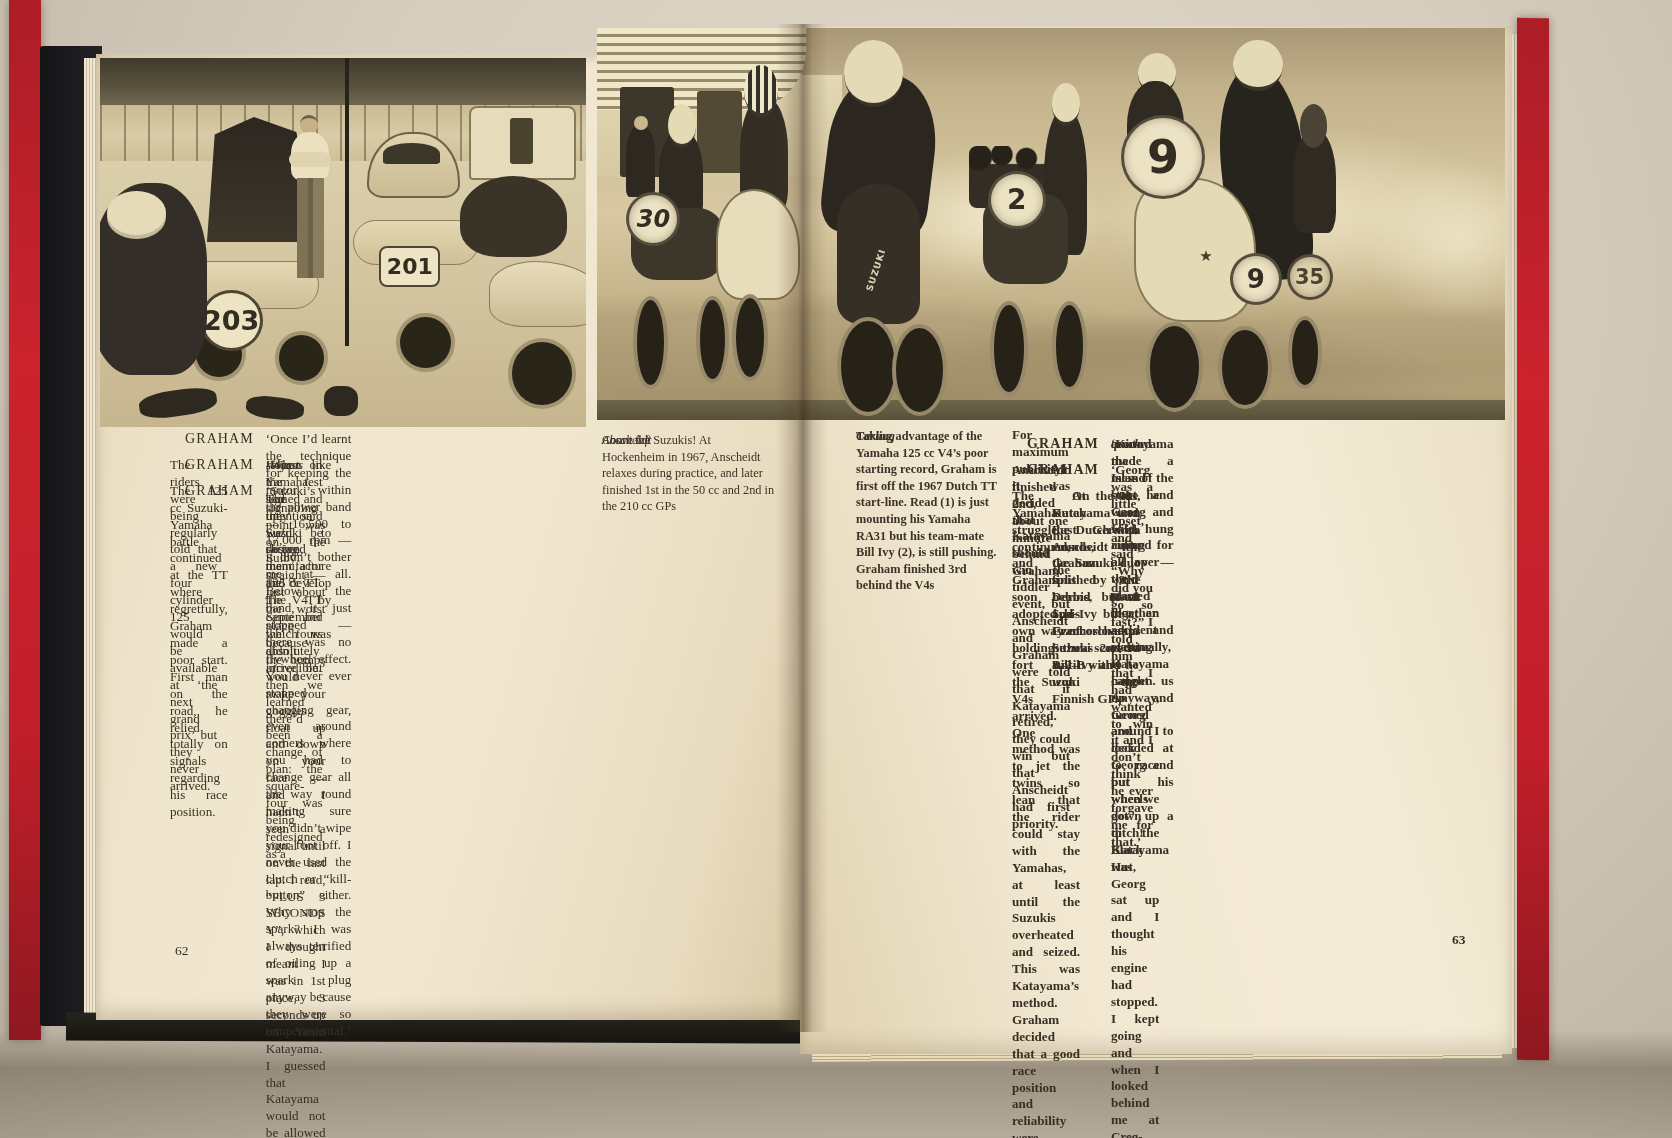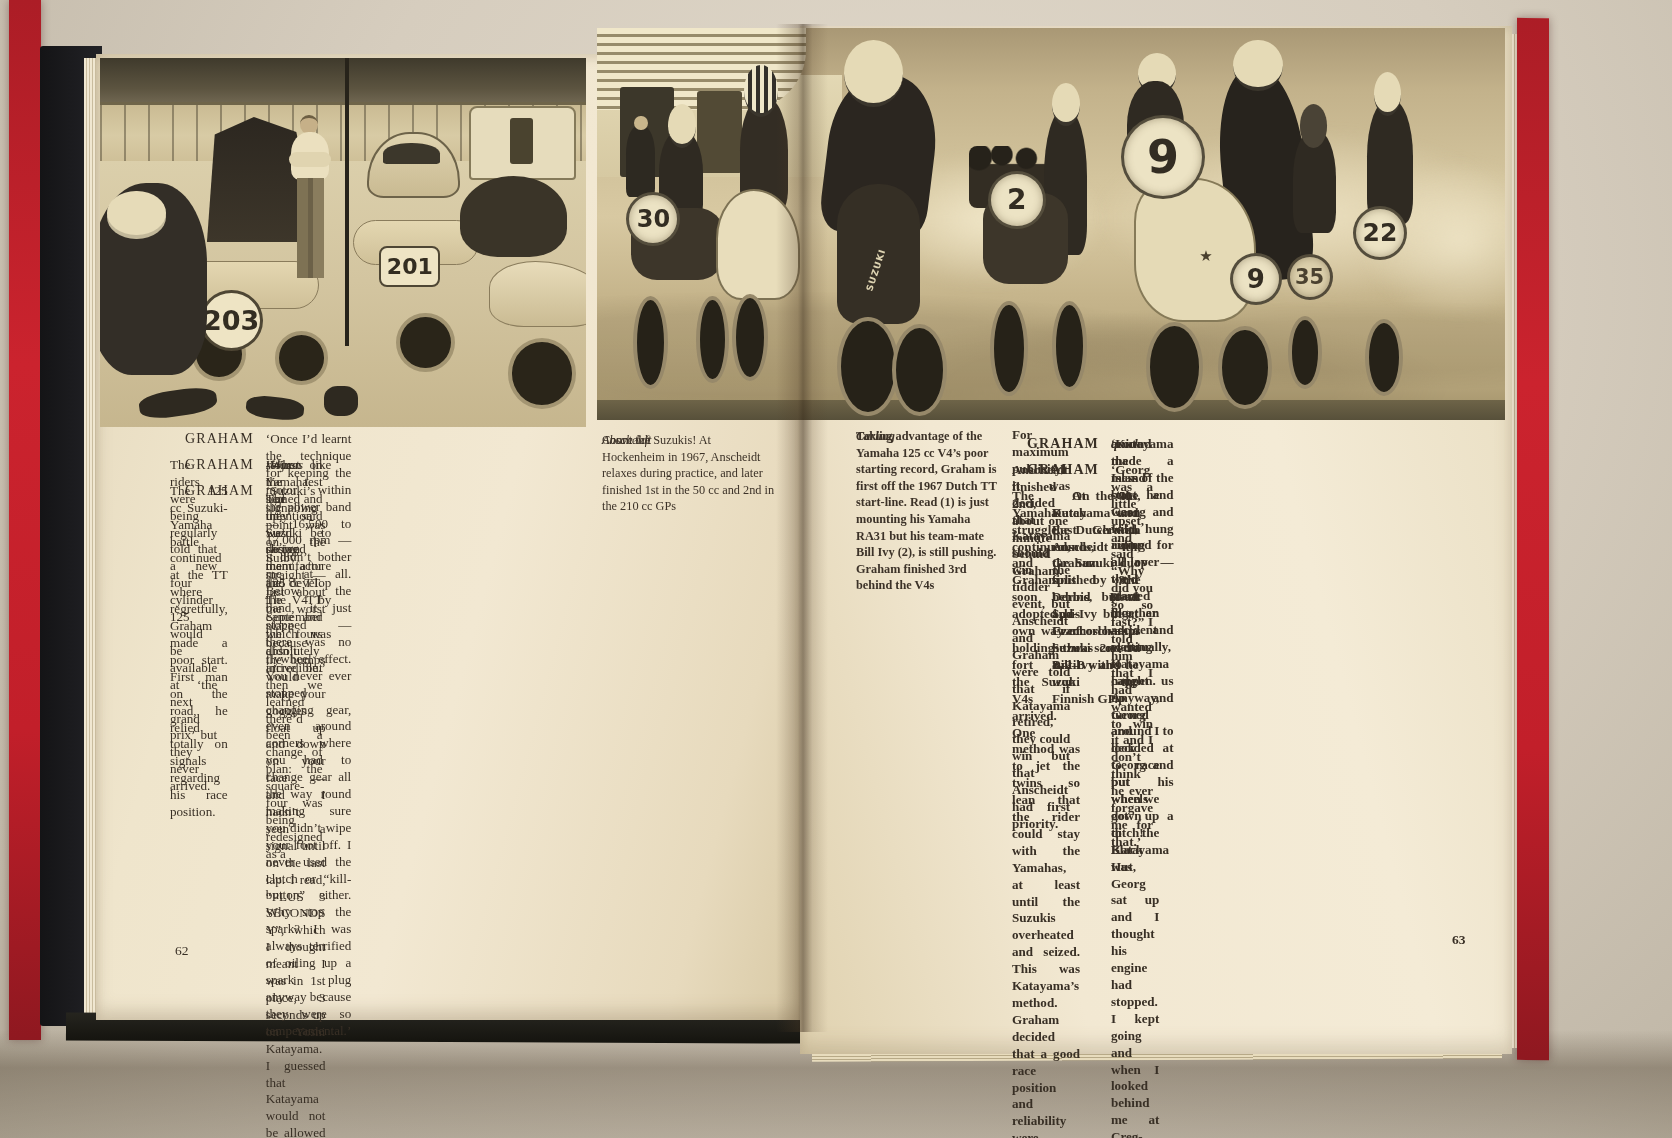--- a/index.html
+++ b/index.html
@@ -266,21 +266,21 @@
     <div class="rc-door1"></div>
     <div class="rc-door2"></div>
     <div class="rc-suitman"></div>
     <div class="rc-track-mottle"></div>
     <div class="rc-grass"></div>
     <div class="rc-haze rc-h1"></div>
     <div class="rc-haze rc-h2"></div>
     <div class="rc-haze rc-h3"></div>
     <div class="rc-officials"></div>
 
-    <div class="rider" style="left:3%;top:26%;width:12%;height:66%;">
+    <div class="rider" style="left:3%;top:26%;width:12%;height:66%;font-style:italic;">
       <div class="r-body" style="left:32%;top:0;width:40%;height:36%;"></div>
       <div class="r-helm" style="left:40%;top:-10%;width:26%;height:17%;"></div>
       <div class="r-bike" style="left:6%;top:30%;width:86%;height:28%;"></div>
       <div class="roundel" style="left:2%;top:24%;width:54px;height:54px;font-size:24px;">30</div>
       <div class="r-wheel" style="left:8%;bottom:0;width:32%;height:36%;"></div>
       <div class="r-wheel" style="right:4%;bottom:2%;width:30%;height:34%;"></div>
     </div>
 
     <div class="rider" style="left:12.5%;top:16%;width:11%;height:74%;">
       <div class="r-body" style="left:30%;top:2%;width:48%;height:40%;background:#332d24;"></div>
@@ -320,23 +320,17 @@
       <div class="r-wheel" style="left:52%;bottom:1%;width:28%;height:24%;"></div>
     </div>
 
     <div class="rider" style="left:74.5%;top:26%;width:9%;height:66%;">
       <div class="r-body" style="left:24%;top:0;width:52%;height:40%;"></div>
       <div class="r-helm" style="left:32%;top:-10%;width:34%;height:17%;background:#4a4336;border-bottom:none;"></div>
       <div class="roundel" style="left:16%;top:48%;width:46px;height:46px;font-size:21px;background:#ddd1ad;color:#4b4230;">35</div>
       <div class="r-wheel" style="left:18%;bottom:0;width:42%;height:28%;"></div>
     </div>
 
-    <div class="rider" style="left:82.5%;top:18%;width:9.5%;height:76%;">
-      <div class="r-body" style="left:24%;top:0;width:54%;height:42%;"></div>
-      <div class="r-helm" style="left:32%;top:-9%;width:32%;height:15%;"></div>
-      <div class="roundel" style="left:8%;top:36%;width:54px;height:54px;font-size:25px;">22</div>
-      <div class="r-wheel" style="left:22%;bottom:0;width:44%;height:26%;"></div>
-    </div>
 
   </div>
 
   <div class="gutter"></div>
 </div>
 
 </body></html>

